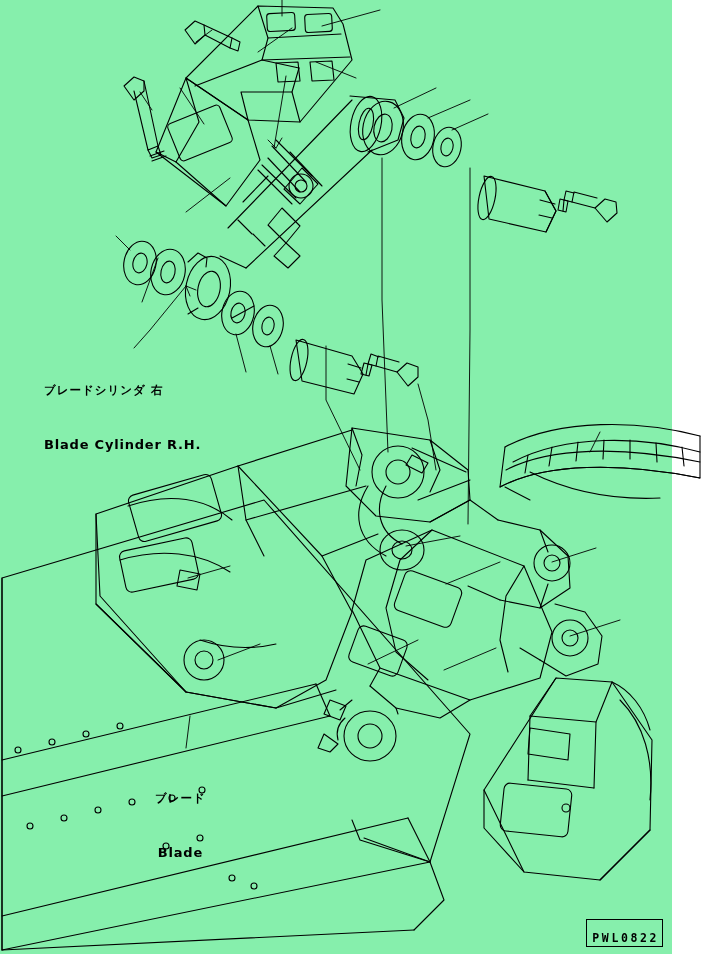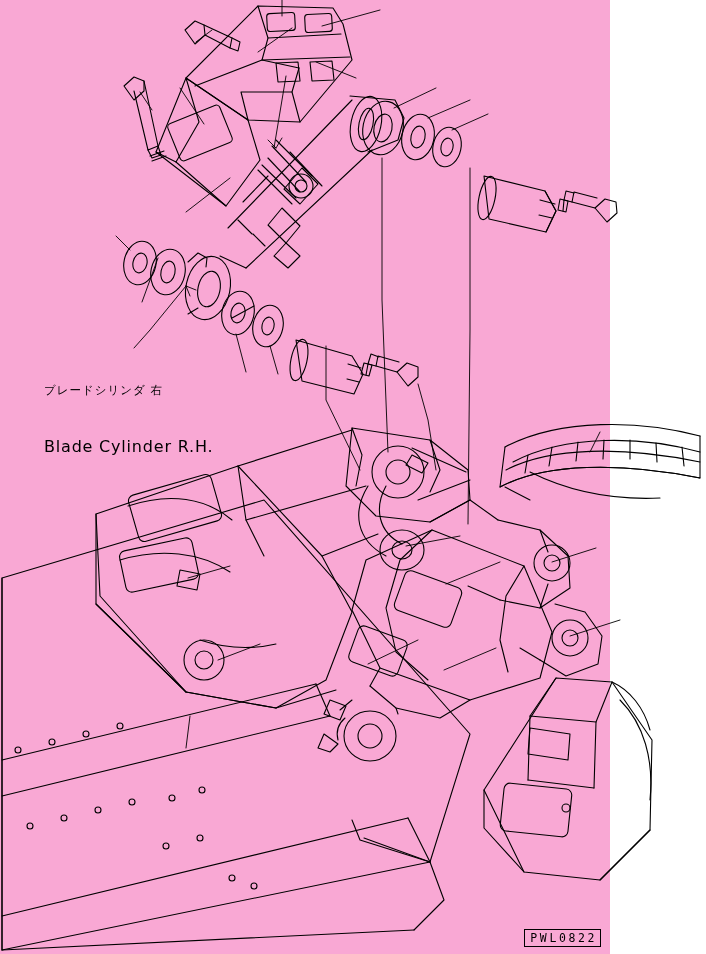--- a/index.html
+++ b/index.html
@@ -10,23 +10,24 @@
   body {
     width: 706px;
     height: 954px;
     position: relative;
     font-family: "Liberation Sans", sans-serif;
     overflow: hidden;
   }
   #sheet {
     position: absolute;
     left: 0; top: 0;
-    width: 610px;
+    width: 672px;
     height: 954px;
-    background: #f9a8d4;
+    background: #86efac;
+    font-weight: bold;
   }
   svg#drawing {
     position: absolute;
     left: 0; top: 0;
     width: 706px;
     height: 954px;
   }
   .lbl {
     position: absolute;
     white-space: pre;
@@ -35,36 +36,36 @@
   }
   .lbl .jp {
     display: block;
     font-family: "DejaVu Sans", sans-serif;
     font-size: 11.5px;
     letter-spacing: 1px;
   }
   .lbl .en {
     display: block;
     font-family: "DejaVu Sans", sans-serif;
-    font-size: 16px;
+    font-size: 13px;
     letter-spacing: 0.8px;
   }
   #label-blade-cylinder { left: 44px; top: 343px; }
   #label-track-frame    { left: 558px; top: 405px; }
   #label-blade          { left: 155px; top: 751px; text-align: center; }
   #drawing-code {
     position: absolute;
     right: 9px;
     bottom: 7px;
     font-family: "DejaVu Sans Mono", monospace;
     font-size: 11.5px;
     letter-spacing: 2.6px;
     color: #000;
     border: 1px solid #000;
-    padding: 1px 3px 1px 5px;
+    padding: 11px 3px 1px 5px;
   }
 </style>
 </head>
 <body>
 
 <div id="sheet">
 
   <svg id="drawing" viewBox="0 0 706 954">
     <g fill="none" stroke="#000" stroke-width="1.1" stroke-linejoin="round" stroke-linecap="round">
 
@@ -376,16 +377,20 @@
 
     </g>
   </svg>
 
   <div class="lbl" id="label-blade-cylinder">
     <span class="jp">ブレードシリンダ 右</span>
     <span class="en">Blade Cylinder R.H.</span>
   </div>
 
 
+  <div class="lbl" id="label-blade">
+    <span class="jp">ブレード</span>
+    <span class="en">Blade</span>
+  </div>
 
   <div id="drawing-code">PWL0822</div>
 
 </div>
 
 </body></html>

